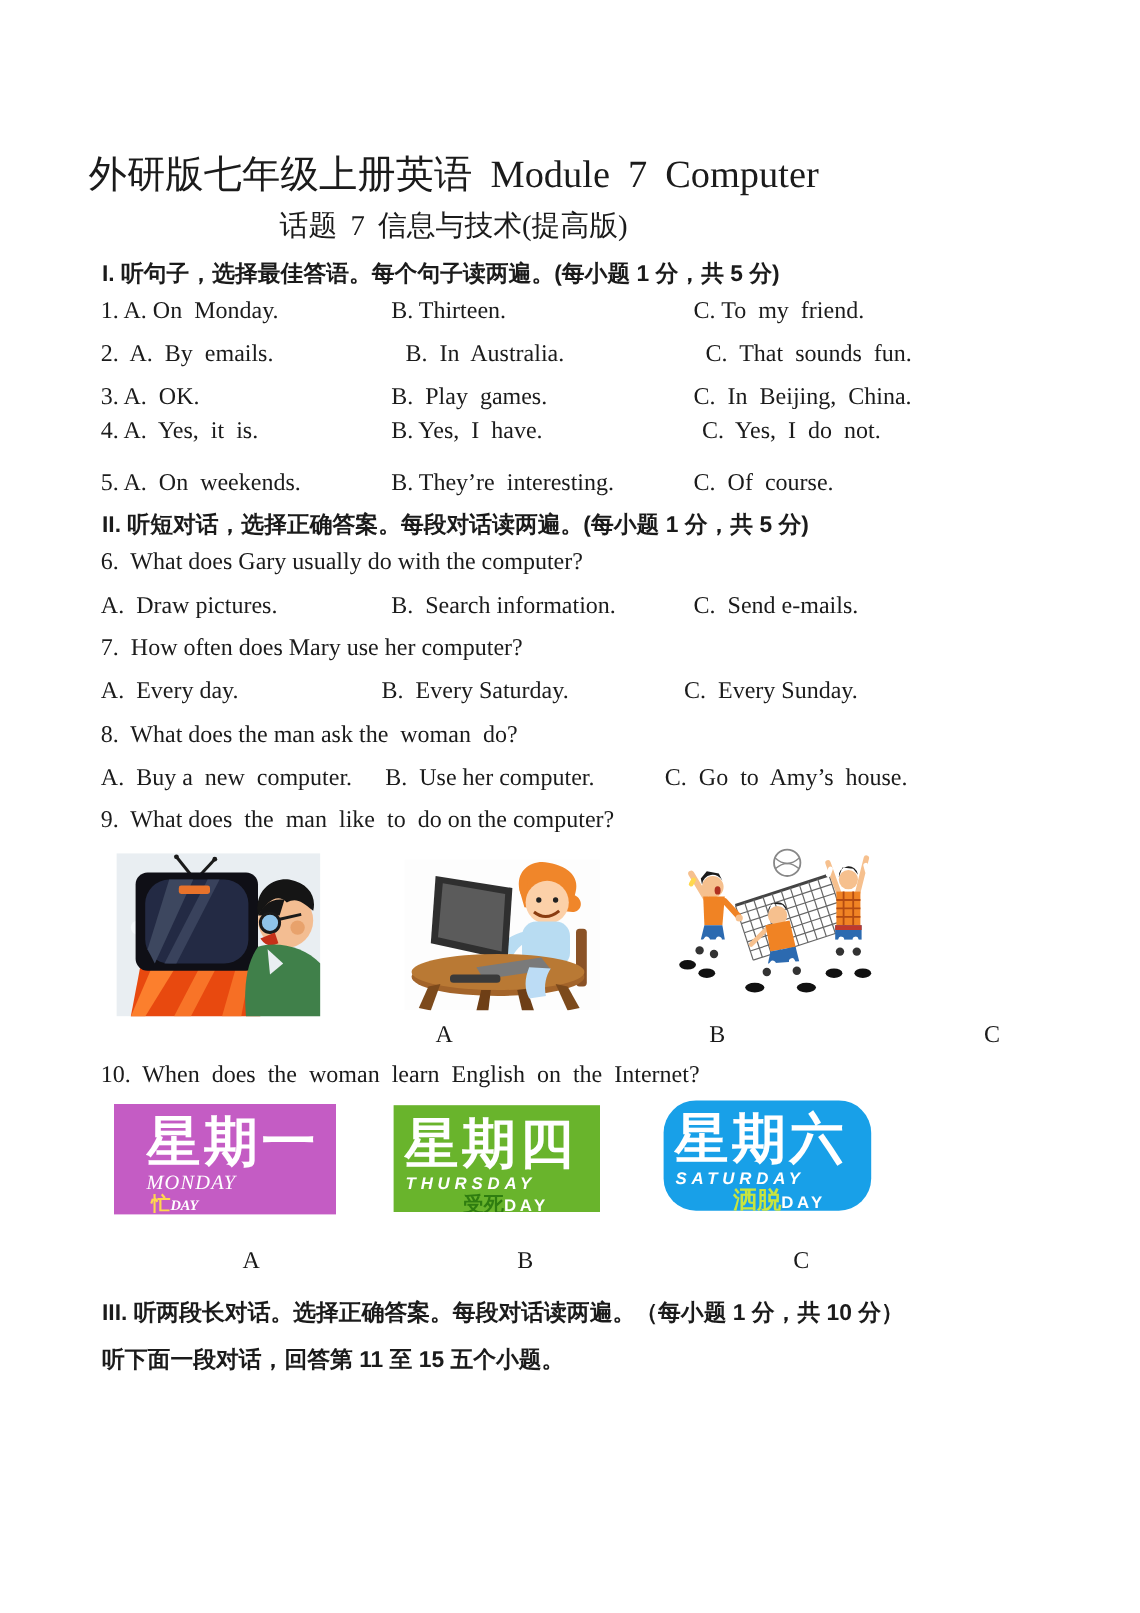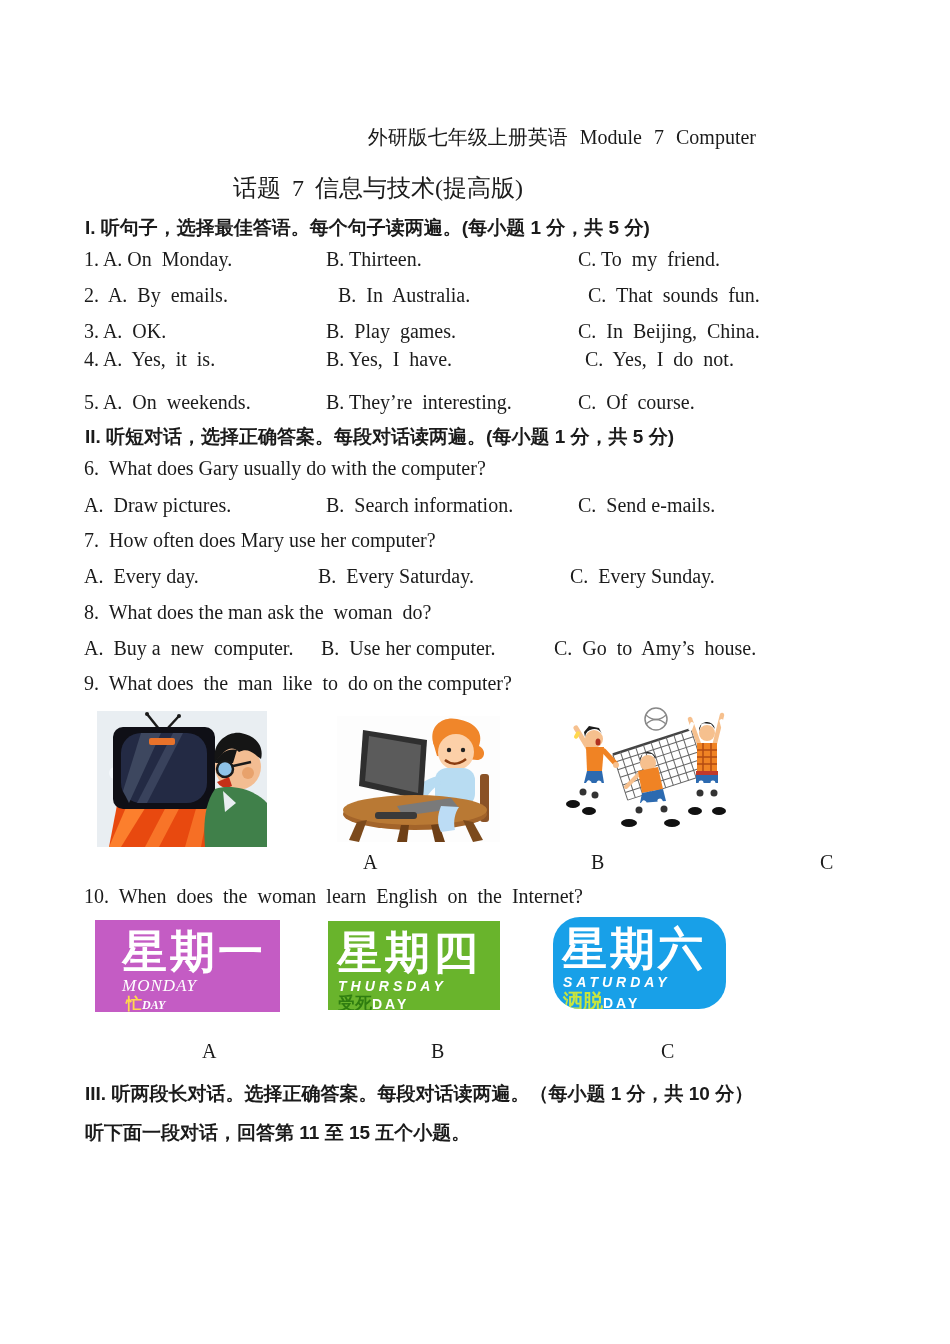--- a/index.html
+++ b/index.html
@@ -1,19 +1,19 @@
 <!DOCTYPE html>
 <html><head>
 <meta charset="utf-8">
 <style>
   html,body{margin:0;padding:0;background:#ffffff;}
   .page{position:relative;width:950px;height:1344px;background:#ffffff;overflow:hidden;
         font-family:"Liberation Serif",serif;color:#1b1b1b;}
   .abs{position:absolute;white-space:pre-wrap;}
-  .title1{top:124px;left:0;width:756px;text-align:right;font-size:20px;word-spacing:7px;}
+  .title1{top:124px;left:0;width:756px;text-align:center;font-size:32px;word-spacing:7px;}
   .title2{top:172px;left:0;width:756px;text-align:center;font-size:24px;word-spacing:5px;}
   .hei{font-family:"Liberation Sans",sans-serif;font-weight:700;font-size:19px;}
   .h1{top:215px;left:85px;}
   .h2{top:424px;left:85px;}
   .h3{top:1081px;left:85px;}
   .h4{top:1120px;left:85px;}
   .qtext{font-size:20px;}
   .row{position:absolute;left:0;width:950px;height:26px;}
   .row span{position:absolute;white-space:pre-wrap;font-size:20px;}
   .c1{left:84px;}.c2{left:326px;}.c3{left:578px;}
@@ -27,21 +27,21 @@
           padding:9px 0 0 9px;letter-spacing:3px;white-space:nowrap;}
   .wd .en{line-height:1;}
   .wd .pun{line-height:1;}
   .wd-a .en{font-family:"Liberation Serif",serif;font-style:italic;font-weight:400;font-size:17px;
             padding-left:9px;margin-top:3px;letter-spacing:1px;}
   .wd-a .pun{padding-left:13px;margin-top:2px;}
   .wd-a .pz{color:#ffd84d;font-family:"Liberation Sans",sans-serif;font-weight:700;font-size:16px;}
   .wd-a .pe{font-family:"Liberation Serif",serif;font-style:italic;font-weight:700;font-size:12px;}
   .wd-b .en,.wd-c .en{font-family:"Liberation Sans",sans-serif;font-weight:700;font-size:14px;
             letter-spacing:4px;padding-left:10px;margin-top:4px;font-style:italic;}
-  .wd-b .pun,.wd-c .pun{padding-left:10px;margin-top:2px;}
+  .wd-b .pun,.wd-c .pun{padding-left:10px;margin-top:2px;margin-left:48px;}
   .wd-b .pz{color:#2f7d10;font-family:"Liberation Sans",sans-serif;font-weight:700;font-size:17px;}
   .wd-c .pz{color:#c9e53e;font-family:"Liberation Sans",sans-serif;font-weight:700;font-size:20px;}
   .wd-b .pe,.wd-c .pe{color:#fff;font-family:"Liberation Sans",sans-serif;font-weight:700;
             font-size:14px;letter-spacing:3px;}
   .wd-a{left:95px;top:920px;width:167px;height:92px;padding-left:18px;}
   .wd-b{left:328px;top:921px;width:172px;height:89px;}
   .wd-c{left:553px;top:917px;width:173px;height:92px;}
 </style>
 </head>
 <body>

